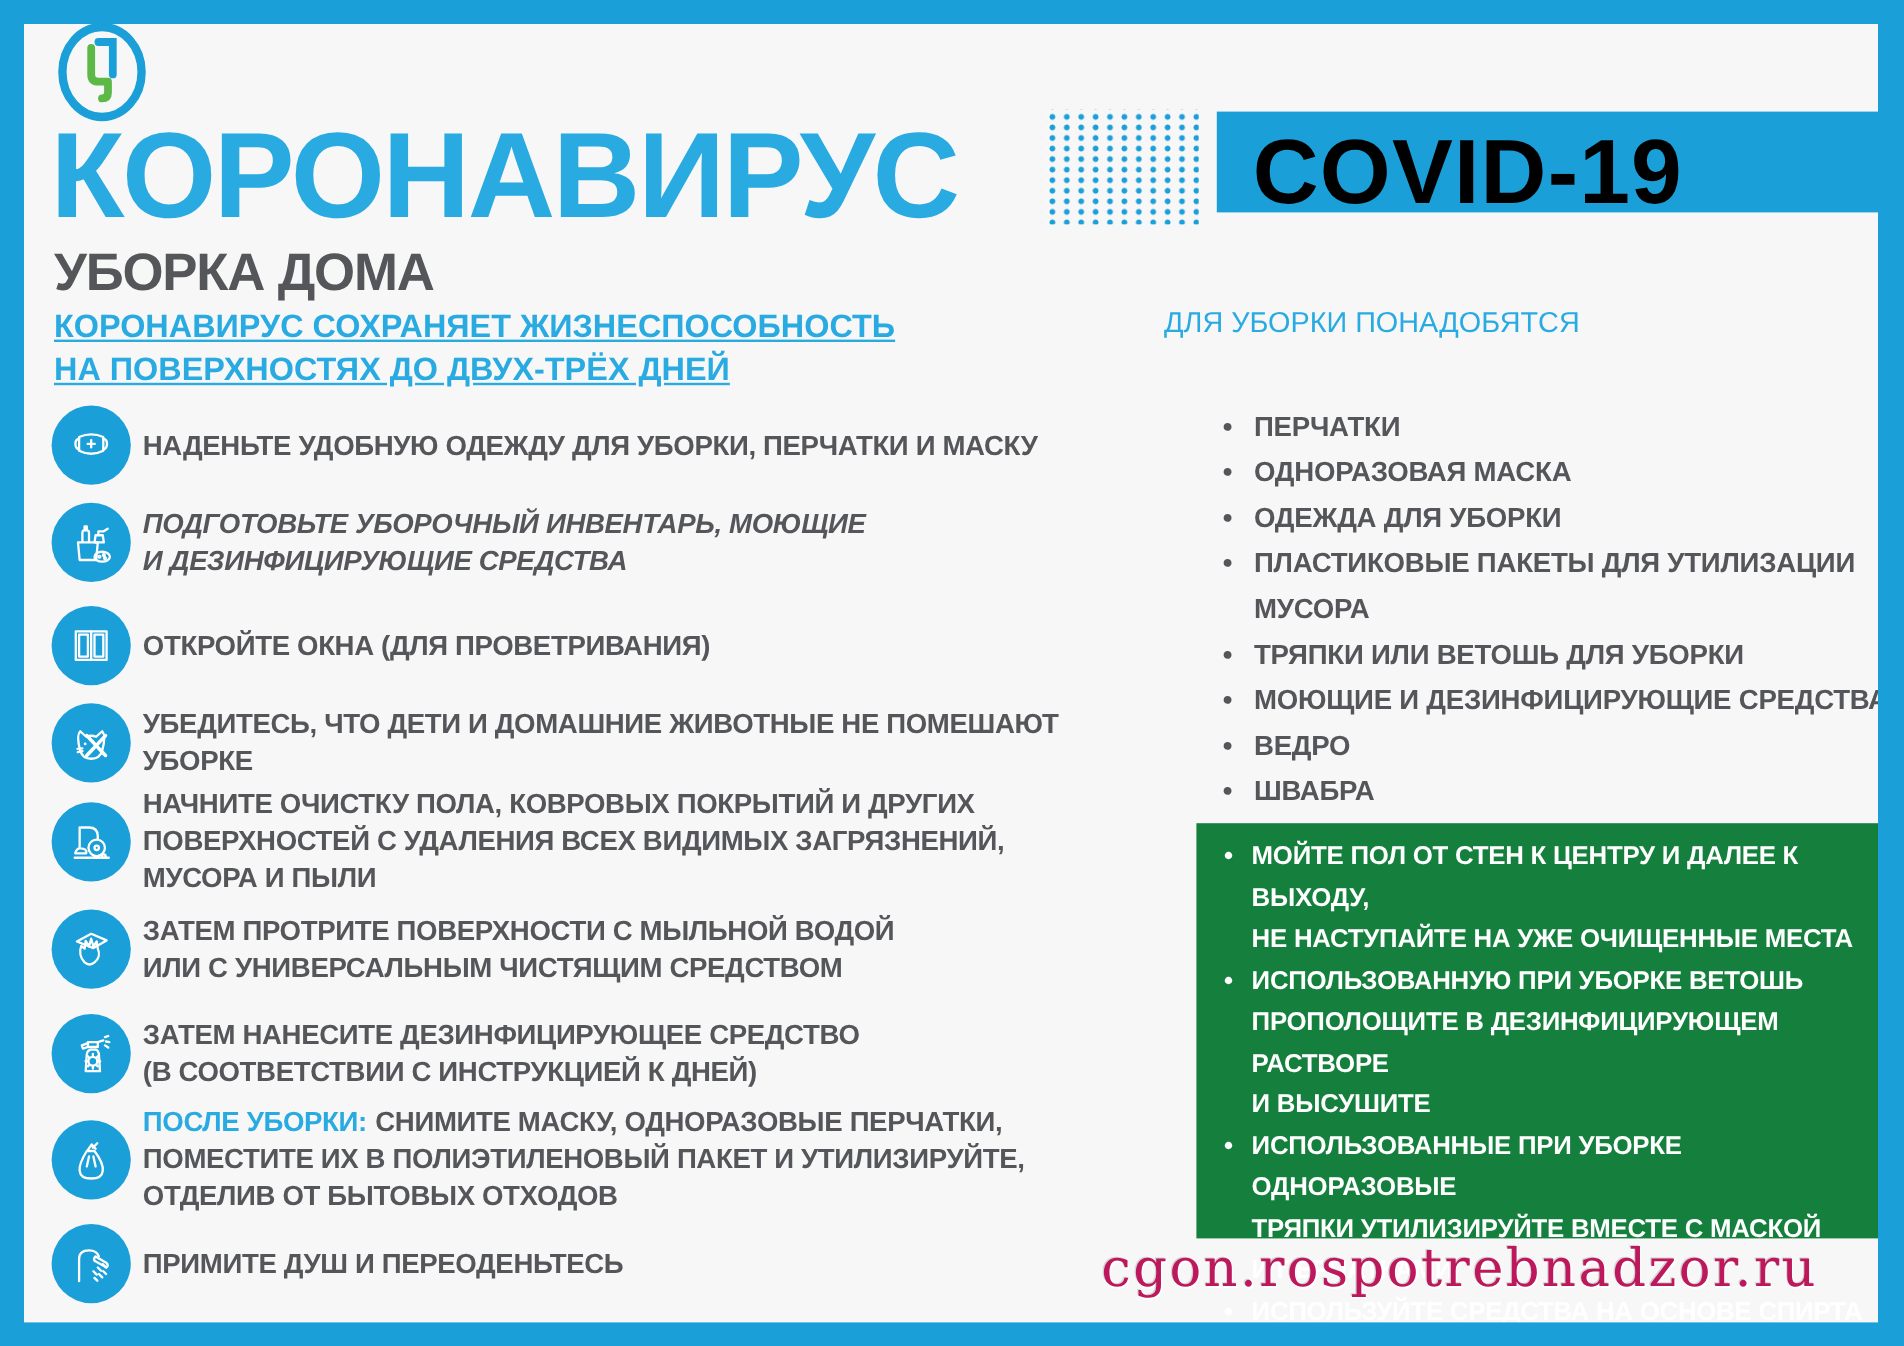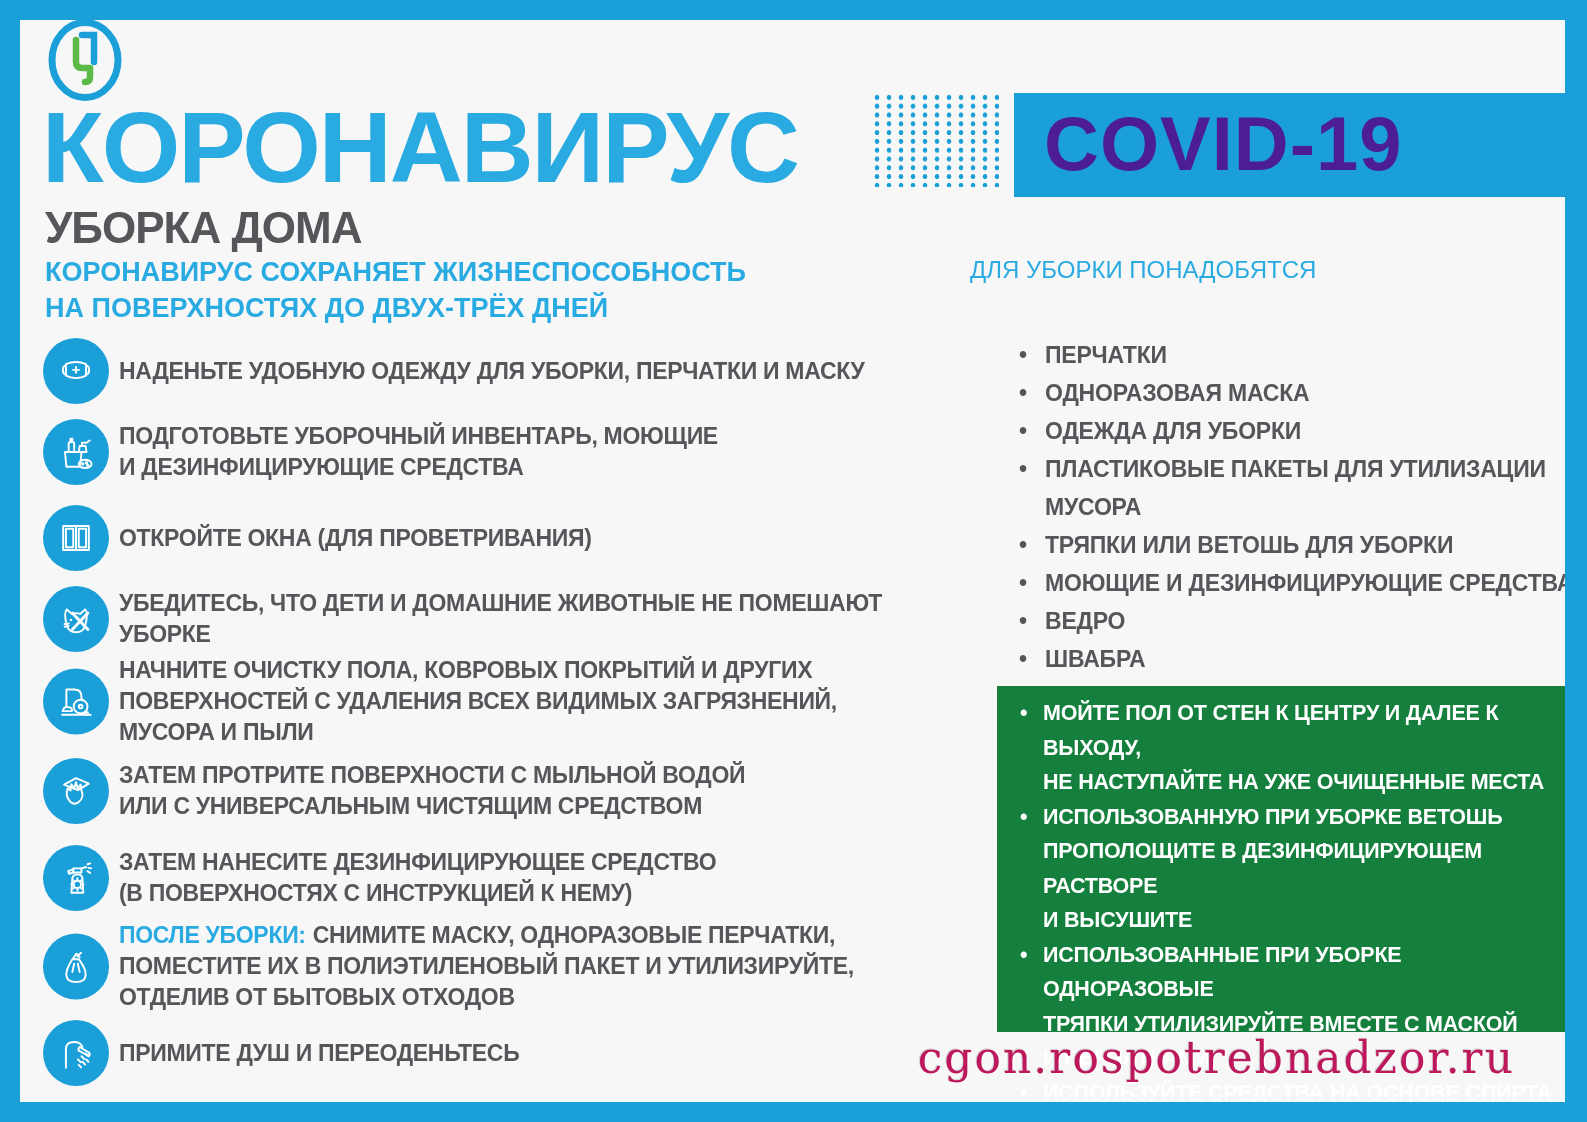--- a/index.html
+++ b/index.html
@@ -19,31 +19,31 @@
   .title{
     position:absolute;left:42px;top:97px;z-index:2;
     font-size:101px;font-weight:bold;color:#29abe2;line-height:1;letter-spacing:-2px;white-space:nowrap;
   }
   .subtitle{
     position:absolute;left:45px;top:203px;z-index:2;
     font-size:44px;font-weight:bold;color:#55565a;letter-spacing:-1px;white-space:nowrap;
   }
   .intro{
     position:absolute;left:45px;top:254px;z-index:2;
-    font-size:27px;font-weight:bold;color:#29abe2;line-height:36px;white-space:pre-line;
+    font-size:27px;font-weight:bold;color:#29abe2;line-height:36px;white-space:pre-line;text-decoration:underline;
   }
 
   .dots{
     position:absolute;left:868px;top:91px;width:131px;height:96px;z-index:2;
     background-image:radial-gradient(circle,#1b9fd9 2.1px,rgba(0,0,0,0) 2.7px);
     background-size:12px 8.8px;background-position:3px 2px;
   }
   .covid{
-    position:absolute;left:1014px;top:93px;right:0;height:104px;background:#1b9fd9;z-index:2;
-    color:#4c1d95;font-weight:bold;font-size:76px;line-height:102px;padding-left:30px;
+    position:absolute;left:1014px;top:93px;right:0;height:84px;background:#1b9fd9;z-index:2;
+    color:#000000;font-weight:bold;font-size:76px;line-height:102px;padding-left:30px;
     letter-spacing:1px;box-sizing:border-box;
   }
 
   .steps{position:absolute;left:0;top:0;width:100%;height:100%;z-index:2;}
   .step{position:absolute;left:43px;display:flex;align-items:center;gap:10px;transform:translateY(-50%);}
   .icon-circle{
     flex:0 0 auto;width:66px;height:66px;border-radius:50%;background:#1b9fd9;
     display:flex;align-items:center;justify-content:center;
   }
   .step-text{
@@ -113,21 +113,21 @@
       <div class="step" style="top: 371px;">
         <div class="icon-circle">
           <svg width="44" height="44" viewBox="0 0 48 48" fill="none" stroke="#ffffff" stroke-width="2.1" stroke-linecap="round" stroke-linejoin="round">
             <path d="M13 16.5 C20 13.5 28 13.5 35 16.5 L35 29 C28 32.5 20 32.5 13 29 Z"></path>
             <path d="M24 19.5 V26 M20.8 22.8 H27.2"></path>
             <path d="M13 18 C8.5 18.7 8.5 26.7 13 28 M35 18 C39.5 18.7 39.5 26.7 35 28"></path>
           </svg>
         </div>
         <div class="step-text">НАДЕНЬТЕ УДОБНУЮ ОДЕЖДУ ДЛЯ УБОРКИ, ПЕРЧАТКИ И МАСКУ</div>
       </div>
-      <div class="step" style="top: 452px;">
+      <div class="step" style="top: 452px; font-style: italic;">
         <div class="icon-circle">
           <svg width="44" height="44" viewBox="0 0 48 48" fill="none" stroke="#ffffff" stroke-width="2.1" stroke-linecap="round" stroke-linejoin="round">
             <path d="M12 24 H30 L28.5 40 H13.5 Z M16 24 V15 Q16 13 18 13 H20 Q22 13 22 15 V24 M18 13 V9.5 H20 V13"></path>
             <path d="M28 17.5 H34.5 L35.5 24 H27 Z M30.5 17.5 V14 H35 M35 14 L39 11.5"></path>
             <ellipse cx="34" cy="37" rx="7" ry="4.5"></ellipse>
             <circle cx="31.5" cy="37" r="0.8"></circle>
             <circle cx="35.5" cy="35.6" r="0.8"></circle>
             <circle cx="36.6" cy="38.4" r="0.8"></circle>
           </svg>
         </div>
@@ -187,21 +187,21 @@
           <svg width="44" height="44" viewBox="0 0 48 48" fill="none" stroke="#ffffff" stroke-width="2.1" stroke-linecap="round" stroke-linejoin="round">
             <path d="M21 13.5 H30 V18 H21 Z M30 13.5 L35 12"></path>
             <path d="M36.5 9 L39.5 8 M37.5 13 L40.5 13.5 M36.5 16.5 L39.5 18.5"></path>
             <path d="M21 14.5 L15.5 16.5 L16.5 19.5 L21 18"></path>
             <path d="M19 40 L20 24.5 Q20.3 21.3 23.5 20.3 L28 20.3 Q30.7 21.3 31 24.5 L32 40 Z"></path>
             <circle cx="25.5" cy="31" r="4"></circle>
             <path d="M25.5 25.8 V24.3 M25.5 36.2 V37.7 M20.3 31 H18.8 M30.7 31 H32.2 M22 27.5 L21 26.4 M29 34.5 L30 35.6 M22 34.5 L21 35.6 M29 27.5 L30 26.4"></path>
           </svg>
         </div>
         <div class="step-text">ЗАТЕМ НАНЕСИТЕ ДЕЗИНФИЦИРУЮЩЕЕ СРЕДСТВО
-(В ПОВЕРХНОСТЯХ С ИНСТРУКЦИЕЙ К НЕМУ)</div>
+(В СООТВЕТСТВИИ С ИНСТРУКЦИЕЙ К ДНЕЙ)</div>
       </div>
       <div class="step" style="top: 966px;">
         <div class="icon-circle">
           <svg width="44" height="44" viewBox="0 0 48 48" fill="none" stroke="#ffffff" stroke-width="2.1" stroke-linecap="round" stroke-linejoin="round">
             <path d="M21 15 L24.5 10 L28 14 M25.5 13 L29.5 9"></path>
             <path d="M20 16 L27 16 C33 24 35 30 34.5 34 C34 39 29.5 41 24 41 C18.5 41 14 39 13.5 34 C13 30 15 24 20 16 Z"></path>
             <path d="M22 21 L20 30 M26 21 L28 30"></path>
           </svg>
         </div>
         <div class="step-text"><span class="hl">ПОСЛЕ УБОРКИ:</span><span>СНИМИТЕ МАСКУ, ОДНОРАЗОВЫЕ ПЕРЧАТКИ,

